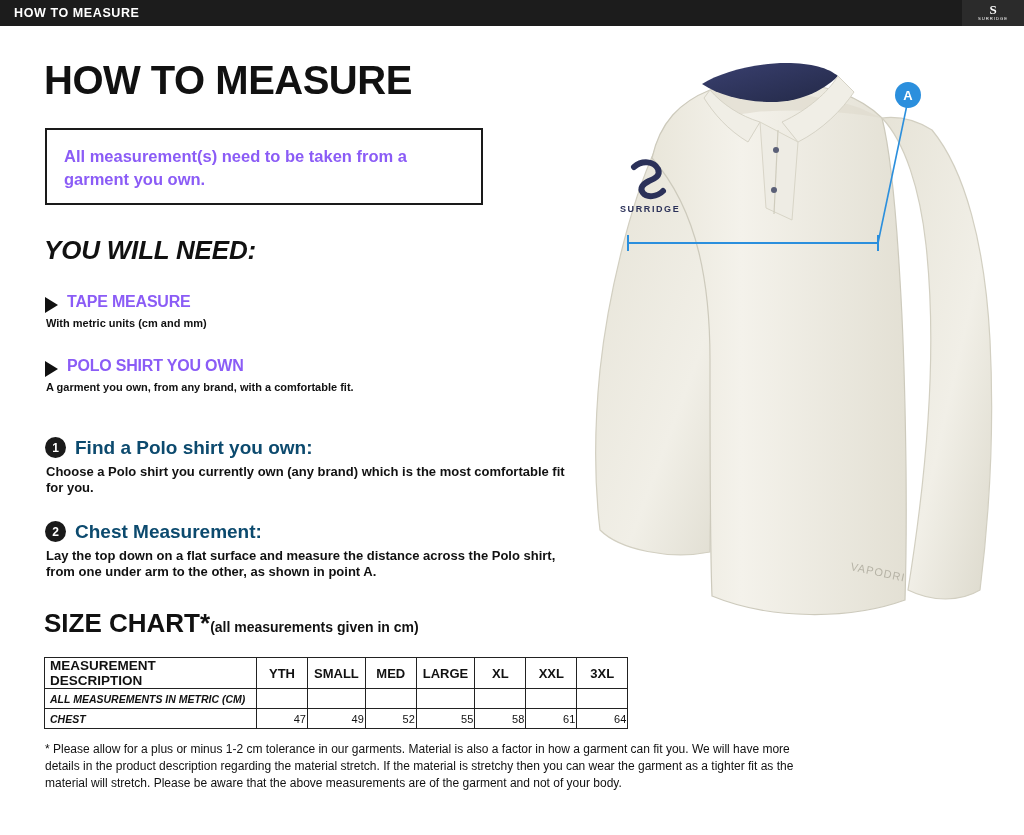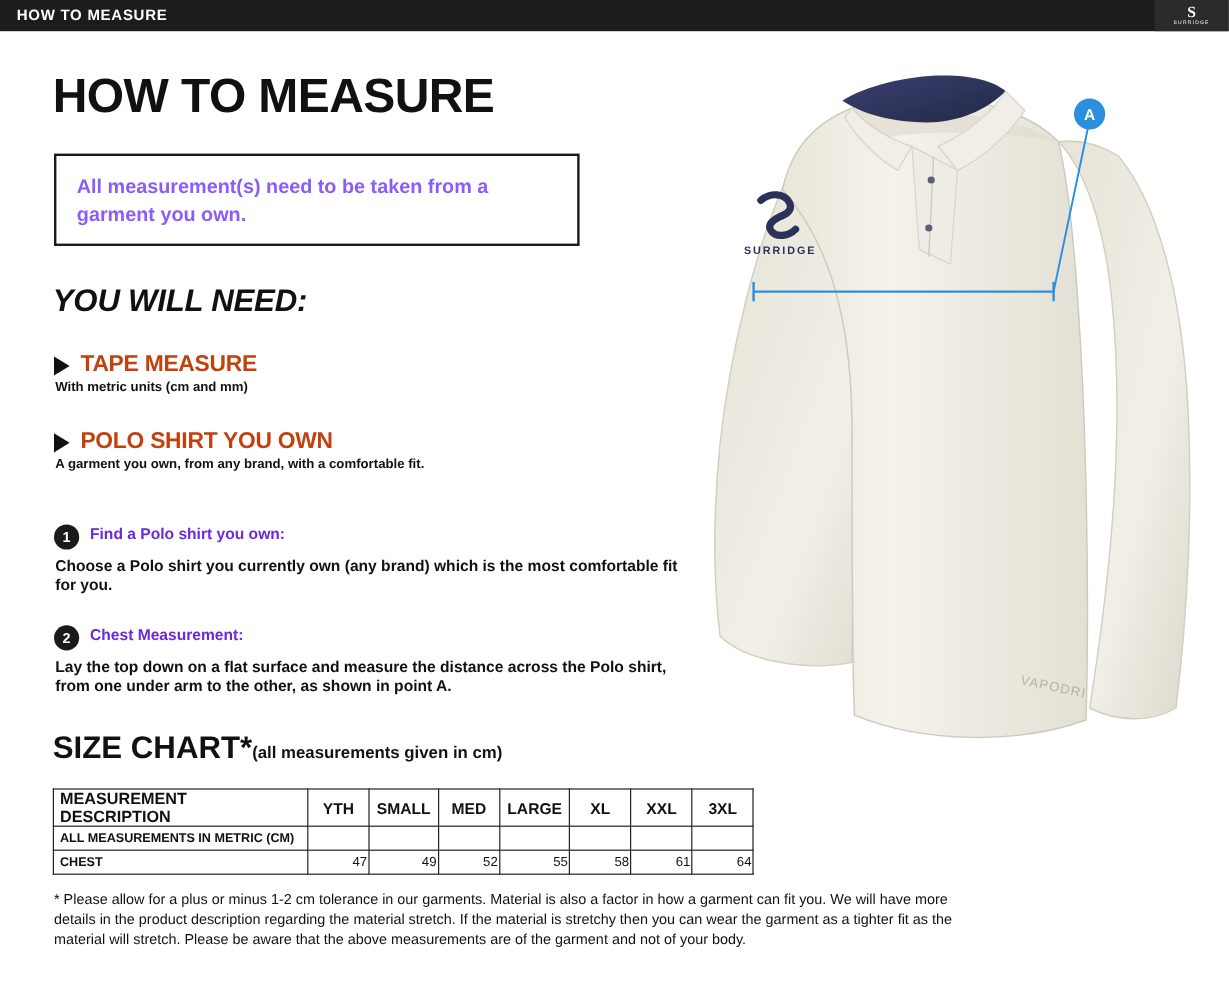--- a/index.html
+++ b/index.html
@@ -102,24 +102,24 @@
     position: absolute;
     left: 0; top: 4px;
     width: 0; height: 0;
     border-left: 13px solid #111111;
     border-top: 8px solid transparent;
     border-bottom: 8px solid transparent;
   }
   .bullet .b-title {
     position: absolute;
     left: 22px; top: 0;
-    font-size: 19px;
+    font-size: 16px;
     font-weight: bold;
     letter-spacing: -0.2px;
-    color: #c2410c;
+    color: #8b5cf6;
     white-space: nowrap;
   }
   .bullet .b-sub {
     position: absolute;
     left: 1px; top: 24px;
     font-size: 11px;
     font-weight: bold;
     color: #111111;
     white-space: nowrap;
   }
@@ -137,23 +137,23 @@
     color: #ffffff;
     font-size: 12px;
     font-weight: bold;
     display: flex;
     align-items: center;
     justify-content: center;
   }
   .step .s-title {
     position: absolute;
     left: 30px; top: 0;
-    font-size: 13px;
-    font-weight: bold;
-    color: #6d28d9;
+    font-size: 19px;
+    font-weight: bold;
+    color: #0c4a6e;
     white-space: nowrap;
   }
   .step .s-body {
     position: absolute;
     left: 1px; top: 27px;
     width: 520px;
     font-size: 13px;
     font-weight: bold;
     line-height: 16px;
     color: #111111;
@@ -201,20 +201,21 @@
   table.sizechart td {
     text-align: right;
     height: 20px;
     font-size: 11px;
   }
   table.sizechart td.label {
     text-align: left;
     padding-left: 5px;
     font-weight: bold;
     font-size: 10.5px;
+    font-style: italic;
   }
   table.sizechart col.sz { width: 51px; }
 
   .footnote {
     position: absolute;
     left: 45px; top: 741px;
     width: 760px;
     font-size: 12px;
     line-height: 17px;
     color: #111111;

